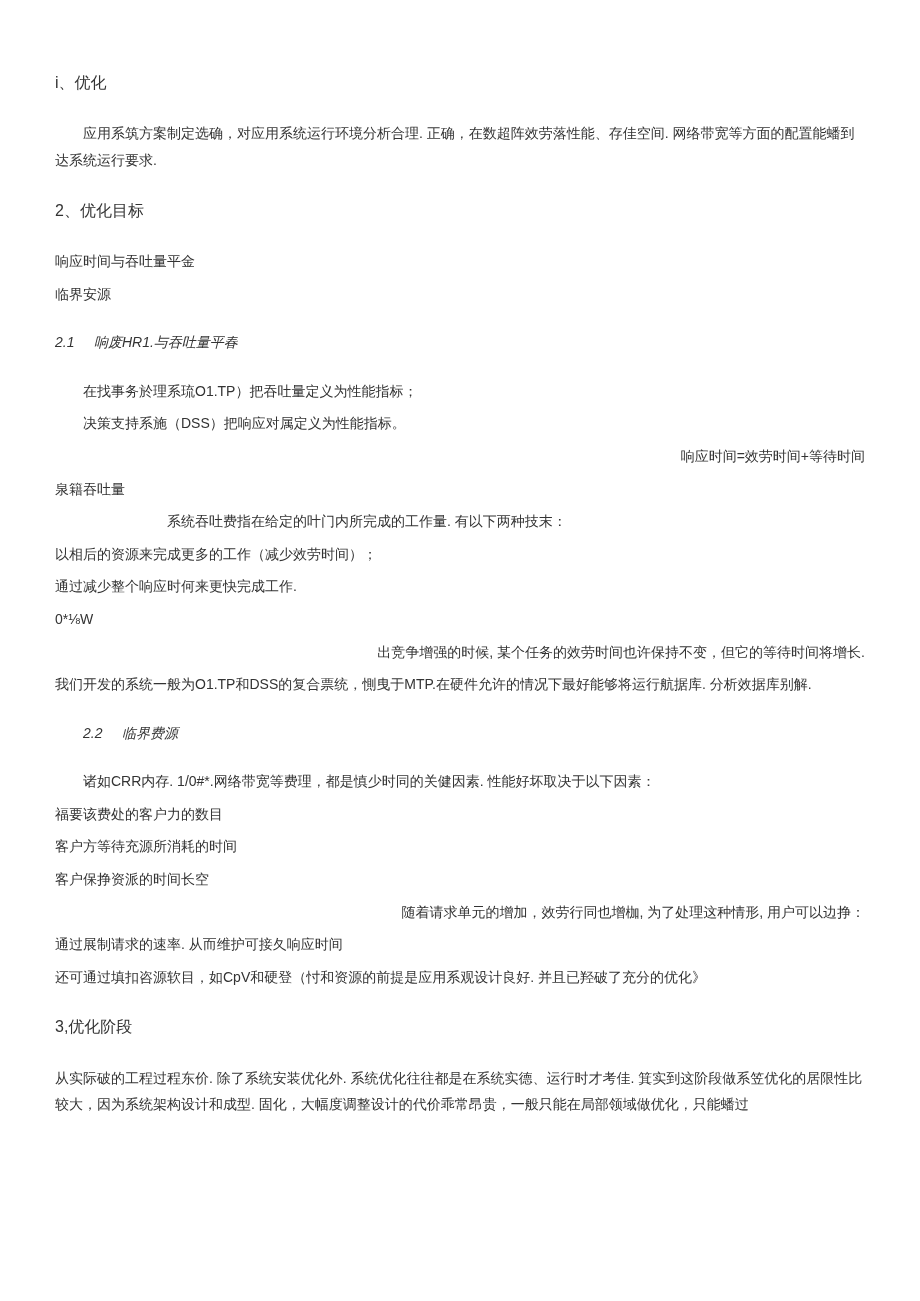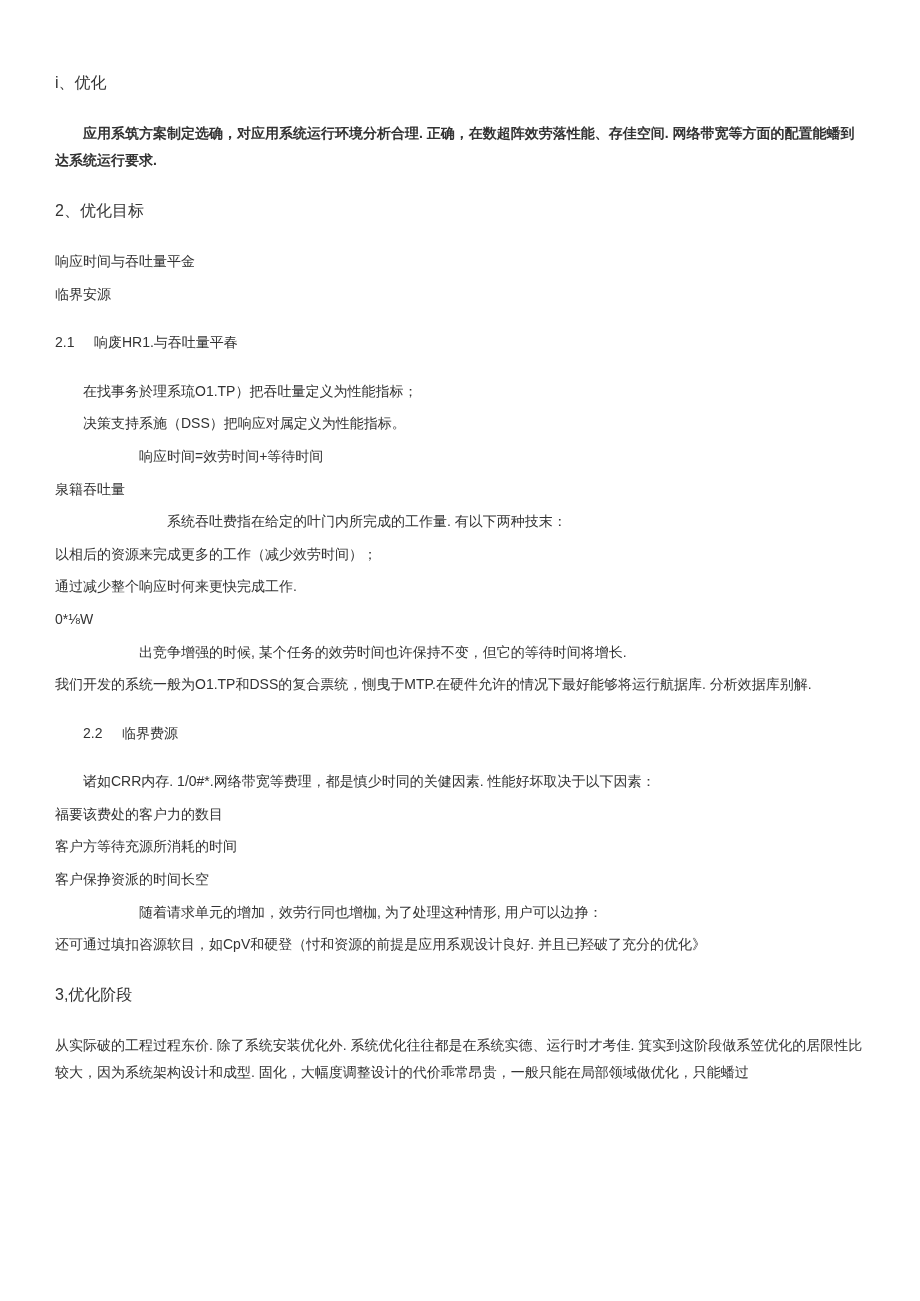--- a/index.html
+++ b/index.html
@@ -19,40 +19,41 @@
     .h1 {
       font-size: 16px;
       margin-bottom: 22px;
       margin-top: 8px;
     }
     .para {
       margin-bottom: 8px;
     }
     .indent-1 {
       text-indent: 2em;
-      font-weight: bold;
     }
     .indent-2 {
       text-indent: 0;
       padding-left: 2em;
     }
     .indent-3 {
       padding-left: 6em;
+      text-align: right;
     }
     .indent-4 {
       padding-left: 8em;
     }
     .block {
       margin-bottom: 22px;
     }
     .line {
       margin-bottom: 6px;
     }
     .subsection {
       margin-left: 0;
+      font-style: italic;
     }
   </style>
 </head>
 <body>
 
 <div class="h1">i、优化</div>
 
 <div class="block">
   <p class="para indent-1">应用系筑方案制定选确，对应用系统运行环境分析合理. 正确，在数超阵效劳落性能、存佳空间. 网络带宽等方面的配置能蟠到达系统运行要求.</p>
 </div>
@@ -92,20 +93,21 @@
     <span>临界费源</span>
   </div>
 </div>
 
 <div class="block">
   <div class="line indent-2">诸如CRR内存. 1/0#*.网络带宽等费理，都是慎少时同的关健因素. 性能好坏取决于以下因素：</div>
   <div class="line">福要该费处的客户力的数目</div>
   <div class="line">客户方等待充源所消耗的时间</div>
   <div class="line">客户保挣资派的时间长空</div>
   <div class="line indent-3">随着请求单元的增加，效劳行同也增枷, 为了处理这种情形, 用户可以边挣：</div>
+  <div class="line">通过展制请求的速率. 从而维护可接夂响应时间</div>
   <div class="line">还可通过填扣咨源软目，如CpV和硬登（忖和资源的前提是应用系观设计良好. 并且已羟破了充分的优化》</div>
 </div>
 
 <div class="h1">3,优化阶段</div>
 
 <div class="block">
   <p class="para">从实际破的工程过程东价. 除了系统安装优化外. 系统优化往往都是在系统实德、运行时才考佳. 箕实到这阶段做系笠优化的居限性比较大，因为系统架构设计和成型. 固化，大幅度调整设计的代价乖常昂贵，一般只能在局部领域做优化，只能蟠过</p>
 </div>
 
 </body></html>

